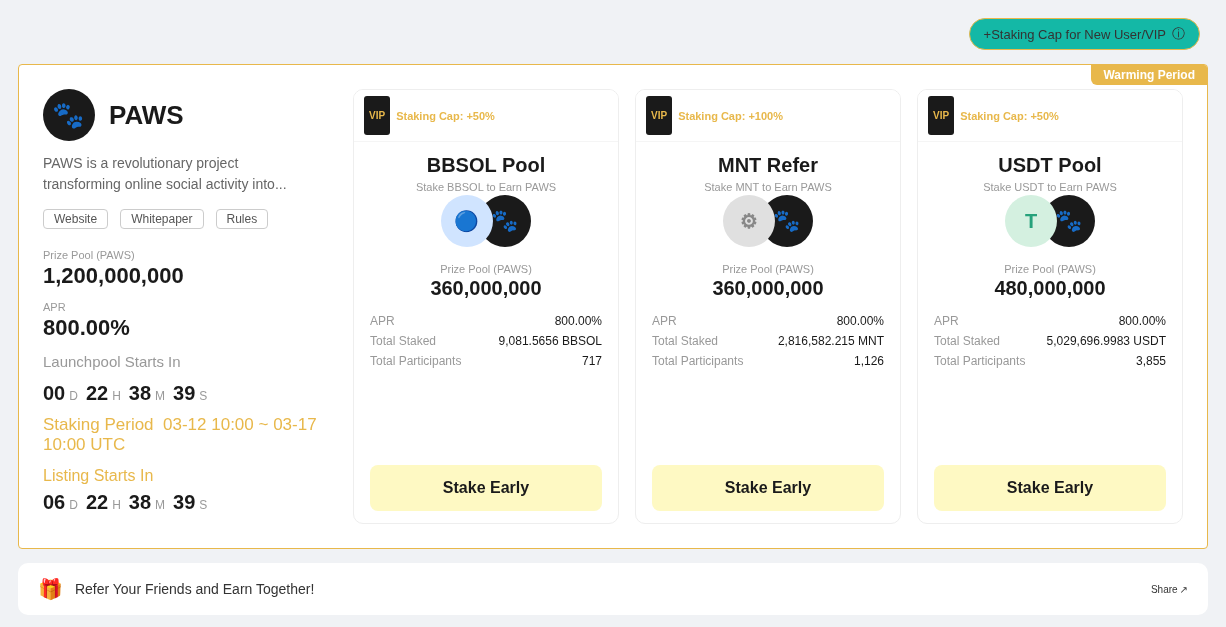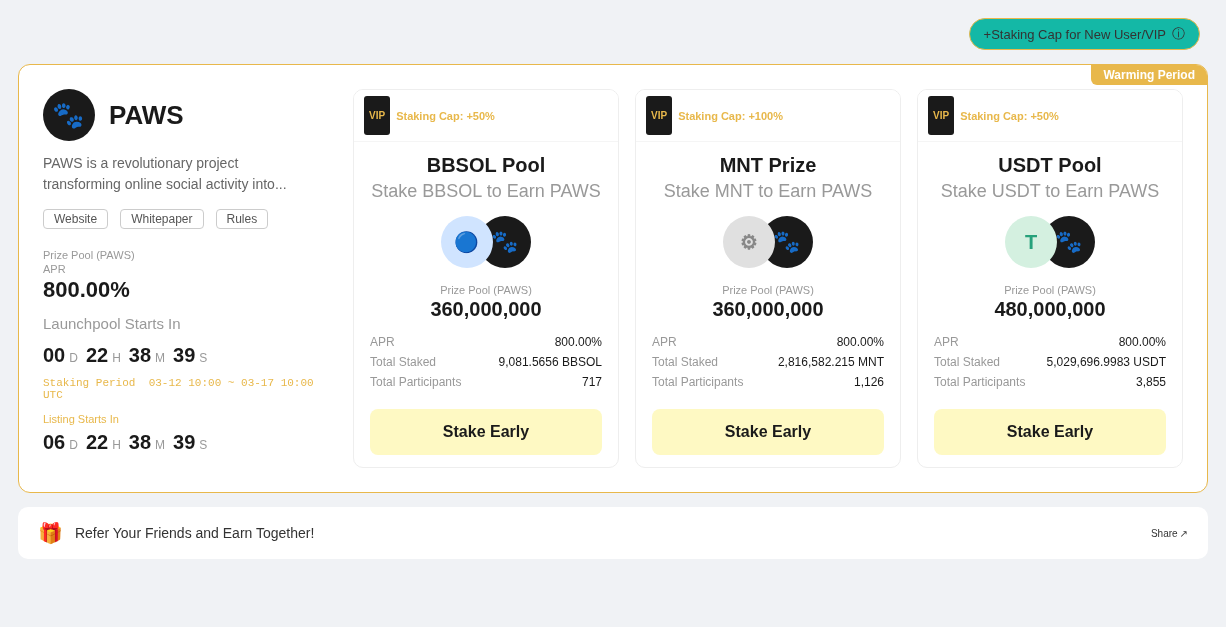--- a/index.html
+++ b/index.html
@@ -31,21 +31,21 @@
       cursor: pointer;
       display: flex;
       align-items: center;
       gap: 6px;
     }
 
     .main-card {
       width: 100%;
       max-width: 1190px;
       background: white;
-      border-radius: 12px;
+      border-radius: 4px;
       border: 1.5px solid #e8b84b;
       overflow: hidden;
       position: relative;
     }
 
     .warming-banner {
       position: absolute;
       top: 0;
       right: 0;
       background: #e8b84b;
@@ -151,32 +151,31 @@
       color: #1a1a1a;
     }
 
     .countdown-unit {
       font-size: 12px;
       color: #999;
       margin-right: 4px;
     }
 
     .staking-period {
-      font-size: 11px;
+      font-size: 17px;
       color: #999;
       margin-bottom: 12px;
-      font-family: Liberation Mono, monospace;
     }
 
     .staking-period span {
       color: #e8b84b;
     }
 
     .listing-label {
-      font-size: 11px;
+      font-size: 16px;
       color: #e8b84b;
       margin-bottom: 6px;
     }
 
     
     .pools-container {
       flex: 1;
       display: flex;
       gap: 16px;
     }
@@ -224,24 +223,24 @@
 
     .pool-title {
       font-size: 20px;
       font-weight: 700;
       color: #1a1a1a;
       text-align: center;
       margin-bottom: 4px;
     }
 
     .pool-subtitle {
-      font-size: 18px;
+      font-size: 11px;
       color: #999;
       text-align: center;
-      margin-bottom: 14px;
+      margin-bottom: 2px;
     }
 
     .pool-icons {
       display: flex;
       justify-content: center;
       align-items: center;
       margin-bottom: 16px;
     }
 
     .pool-prize-label {
@@ -354,20 +353,21 @@
         <div class="project-name">PAWS</div>
       </div>
       <div class="project-desc">PAWS is a revolutionary project transforming online social activity into...</div>
       <div class="tag-row">
         <span class="tag">Website</span>
         <span class="tag">Whitepaper</span>
         <span class="tag">Rules</span>
       </div>
 
       <div class="stat-label">Prize Pool (PAWS)</div>
+      <div class="stat-value">1,200,000,000</div>
 
       <div class="stat-label">APR</div>
       <div class="stat-value apr">800.00%</div>
 
       <div class="countdown-label">Launchpool Starts In</div>
       <div class="countdown">
         <span class="countdown-num">00</span>
         <span class="countdown-unit">D</span>
         <span class="countdown-num">22</span>
         <span class="countdown-unit">H</span>
@@ -430,21 +430,21 @@
       </div>
       <button class="stake-early-btn">Stake Early</button>
     </div>
   </div>
         <div class="pool-card">
     <div class="pool-header-badge">
       <span class="vip-badge">VIP</span>
       <span class="staking-cap-text">Staking Cap: +100%</span>
     </div>
     <div class="pool-body">
-      <div class="pool-title">MNT Prize</div>
+      <div class="pool-title">MNT Refer</div>
       <div class="pool-subtitle">Stake MNT to Earn PAWS</div>
       <div class="pool-icons">
         <div style="width:52px;height:52px;border-radius:50%;background:#e0e0e0;display:flex;align-items:center;justify-content:center;font-size:20px;font-weight:700;color:#888;z-index:2;position:relative;">⚙</div>
         <div style="width:52px;height:52px;border-radius:50%;background:#1a1a1a;display:flex;align-items:center;justify-content:center;font-size:22px;margin-left:-14px;z-index:1;position:relative;">🐾</div>
       </div>
       <div class="pool-prize-label">Prize Pool (PAWS)</div>
       <div class="pool-prize-value">360,000,000</div>
       <div class="pool-stats">
 
           <div class="pool-stat-row">

